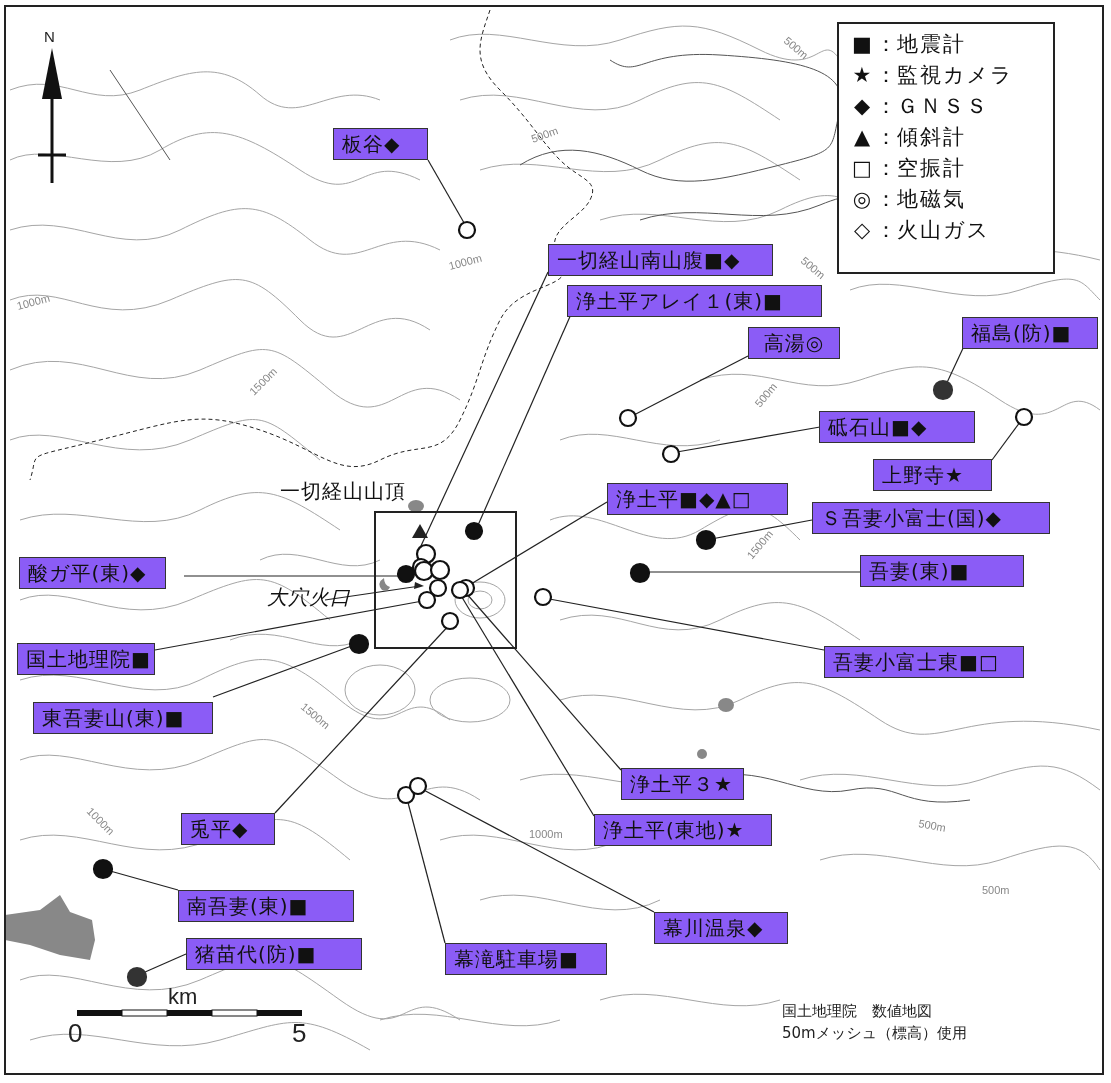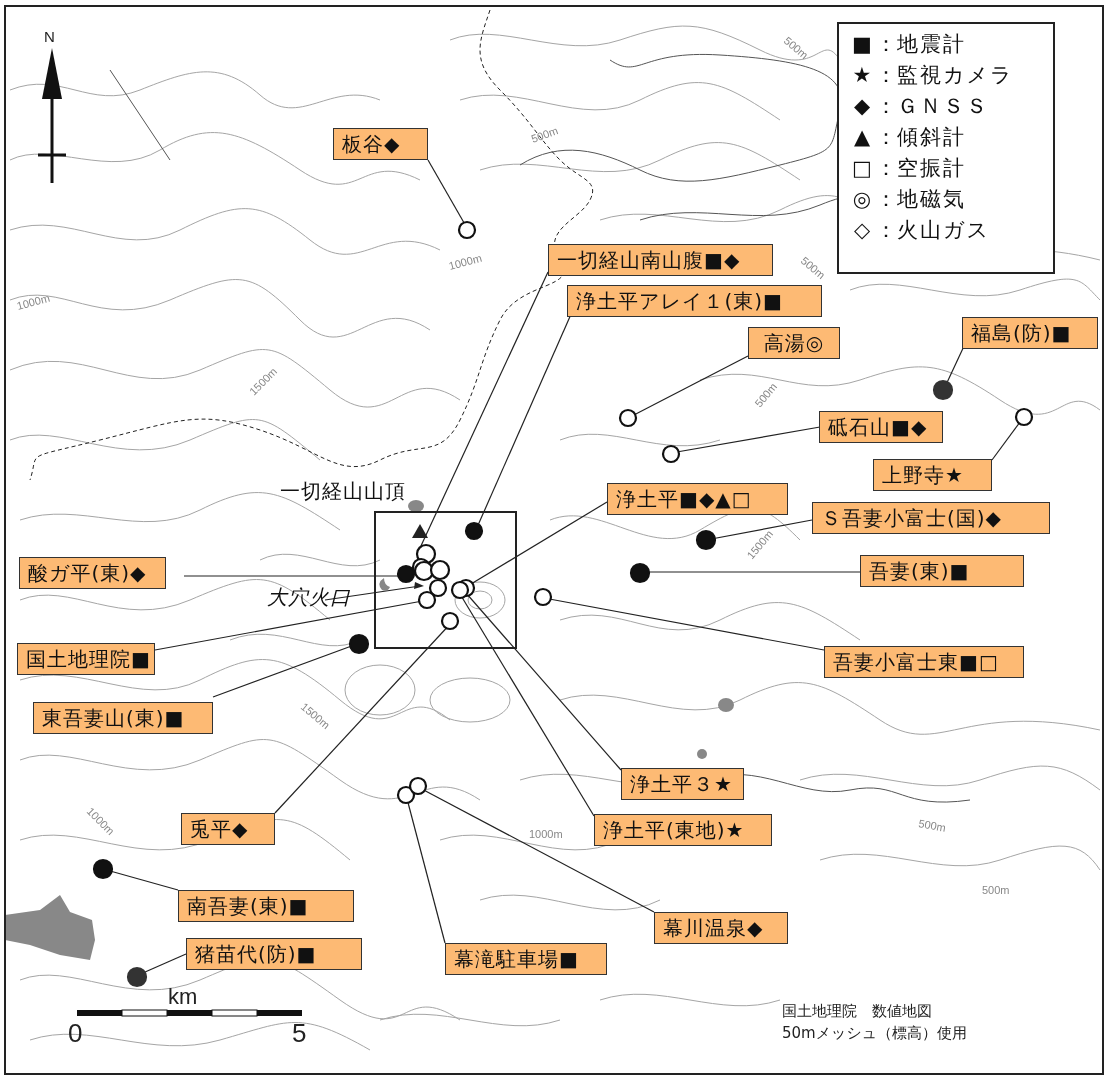--- a/index.html
+++ b/index.html
@@ -1,21 +1,21 @@
 <!DOCTYPE html>
 <html><head>
 <meta charset="utf-8">
 <style>
   html, body { margin:0; padding:0; background:#ffffff; }
   body { width:1111px; height:1083px; position:relative; overflow:hidden;
          font-family: "DejaVu Sans", "Liberation Sans", sans-serif; }
   #map { position:absolute; left:0; top:0; width:1111px; height:1083px; }
   .frame { position:absolute; left:4px; top:5px; width:1100px; height:1070px;
            border:2px solid #222; box-sizing:border-box; }
-  .label { position:absolute; background:#fdba74; border:1.5px solid #333; color:#111;
+  .label { position:absolute; background:#8b5cf6; border:1.5px solid #333; color:#111;
            font-size:20px; line-height:26px; padding:2px 8px; white-space:nowrap;
            box-sizing:border-box; letter-spacing:1px; }
   .plain { position:absolute; color:#111; font-size:20px; white-space:nowrap; letter-spacing:1px; }
   .legend { position:absolute; left:837px; top:22px; width:218px; height:252px;
             background:#fff; border:2px solid #222; box-sizing:border-box; padding:4px 10px; }
   .legend-row { display:flex; align-items:center; height:31px; font-size:21px; color:#111; }
   .legend-sym { width:26px; text-align:center; font-size:21px; }
   .legend-colon { width:22px; text-align:center; }
   .legend-text { letter-spacing:2px; }
   .credit { position:absolute; left:782px; top:1000px; font-size:15px; line-height:22px; color:#222; }
@@ -212,21 +212,21 @@
     <span class="legend-colon">：</span>
     <span class="legend-text">火山ガス</span>
   </div>
 </div>
 
 <div class="label" style="left:333px; top:128px; width:95px;">板谷◆</div>
 <div class="label" style="left:548px; top:244px; width:225px;">一切経山南山腹■◆</div>
 <div class="label" style="left:567px; top:285px; width:255px;">浄土平アレイ１(東)■</div>
 <div class="label" style="left:748px; top:327px; width:92px;text-align:center;">高湯◎</div>
 <div class="label" style="left:962px; top:317px; width:136px;">福島(防)■</div>
-<div class="label" style="left:819px; top:411px; width:124px;">砥石山■◆</div>
+<div class="label" style="left:819px; top:411px; width:156px;">砥石山■◆</div>
 <div class="label" style="left:873px; top:459px; width:119px;">上野寺★</div>
 <div class="label" style="left:607px; top:483px; width:181px;">浄土平■◆▲□</div>
 <div class="label" style="left:812px; top:502px; width:238px;">Ｓ吾妻小富士(国)◆</div>
 <div class="label" style="left:860px; top:555px; width:164px;">吾妻(東)■</div>
 <div class="label" style="left:19px; top:557px; width:147px;">酸ガ平(東)◆</div>
 <div class="label" style="left:17px; top:643px; width:138px;">国土地理院■</div>
 <div class="label" style="left:824px; top:646px; width:200px;">吾妻小富士東■□</div>
 <div class="label" style="left:33px; top:702px; width:180px;">東吾妻山(東)■</div>
 <div class="label" style="left:621px; top:768px; width:123px;">浄土平３★</div>
 <div class="label" style="left:594px; top:814px; width:178px;">浄土平(東地)★</div>

